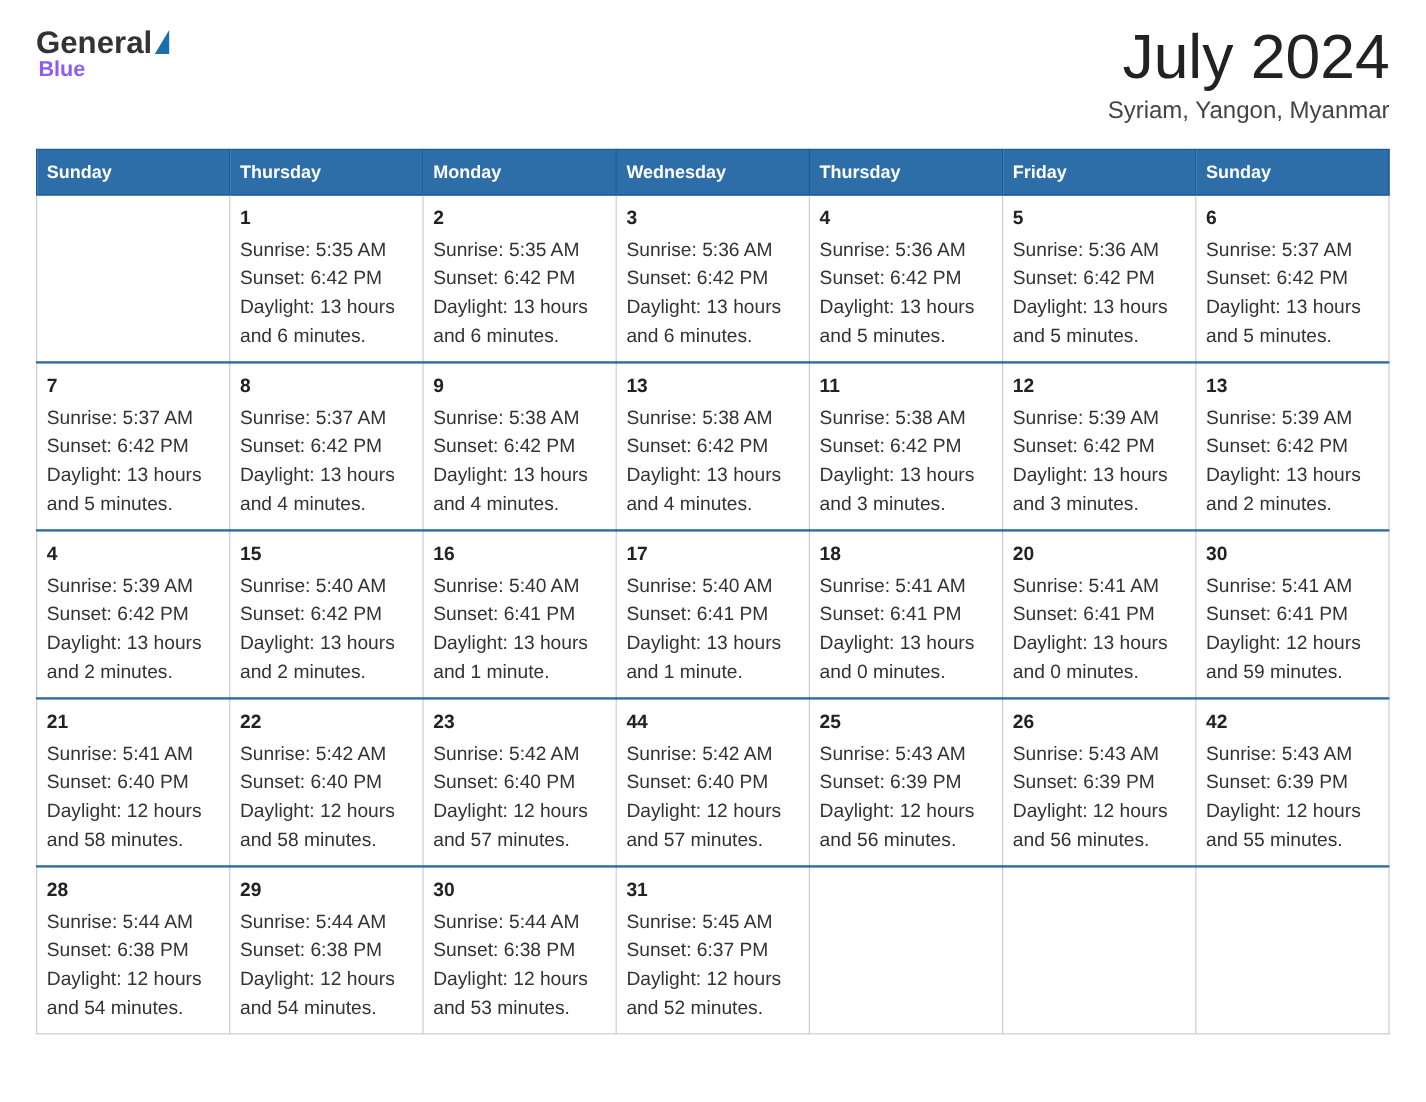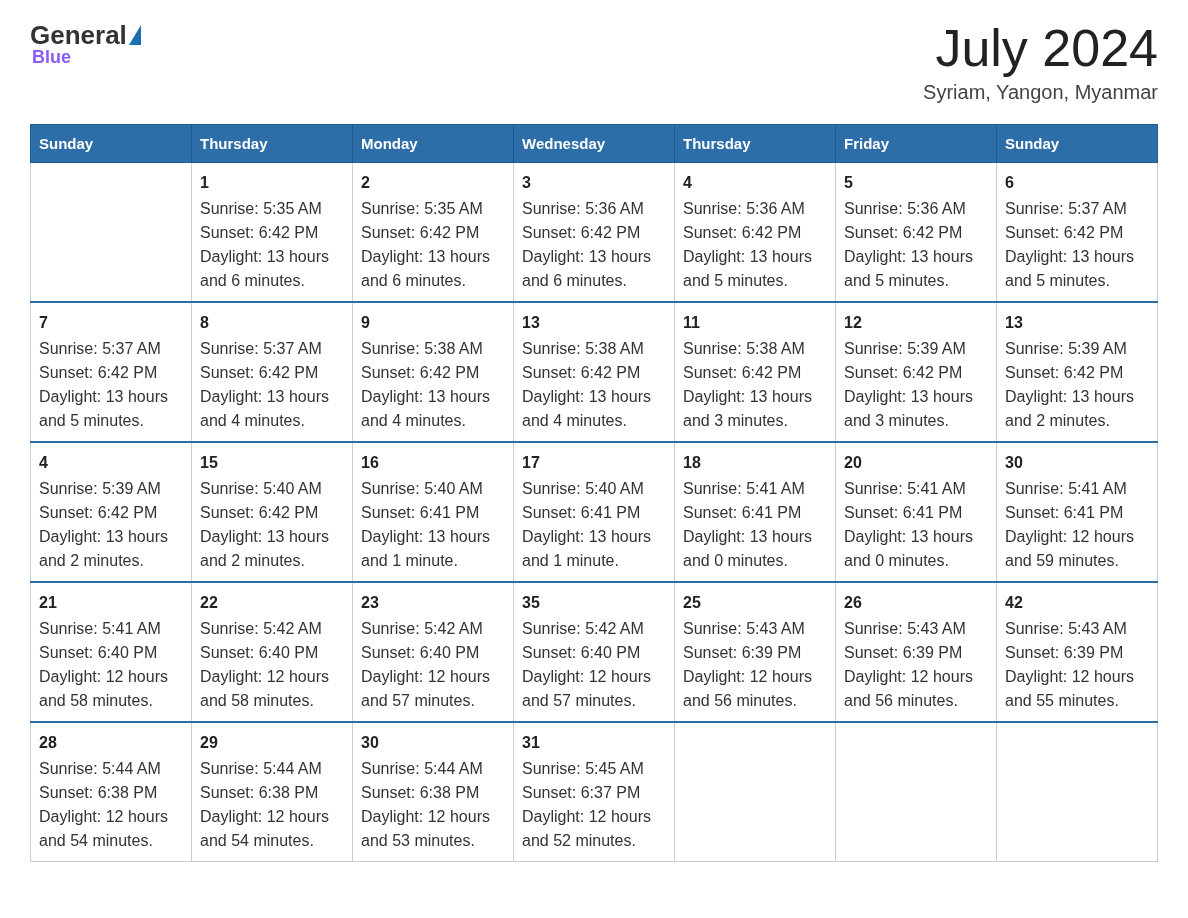--- a/index.html
+++ b/index.html
@@ -226,21 +226,21 @@
         </td>
         <td>
           <span class="day-number">22</span>
           <div class="day-info">Sunrise: 5:42 AM<br>Sunset: 6:40 PM<br>Daylight: 12 hours<br>and 58 minutes.</div>
         </td>
         <td>
           <span class="day-number">23</span>
           <div class="day-info">Sunrise: 5:42 AM<br>Sunset: 6:40 PM<br>Daylight: 12 hours<br>and 57 minutes.</div>
         </td>
         <td>
-          <span class="day-number">35</span>
+          <span class="day-number">44</span>
           <div class="day-info">Sunrise: 5:42 AM<br>Sunset: 6:40 PM<br>Daylight: 12 hours<br>and 57 minutes.</div>
         </td>
         <td>
           <span class="day-number">25</span>
           <div class="day-info">Sunrise: 5:43 AM<br>Sunset: 6:39 PM<br>Daylight: 12 hours<br>and 56 minutes.</div>
         </td>
         <td>
           <span class="day-number">26</span>
           <div class="day-info">Sunrise: 5:43 AM<br>Sunset: 6:39 PM<br>Daylight: 12 hours<br>and 56 minutes.</div>
         </td>

